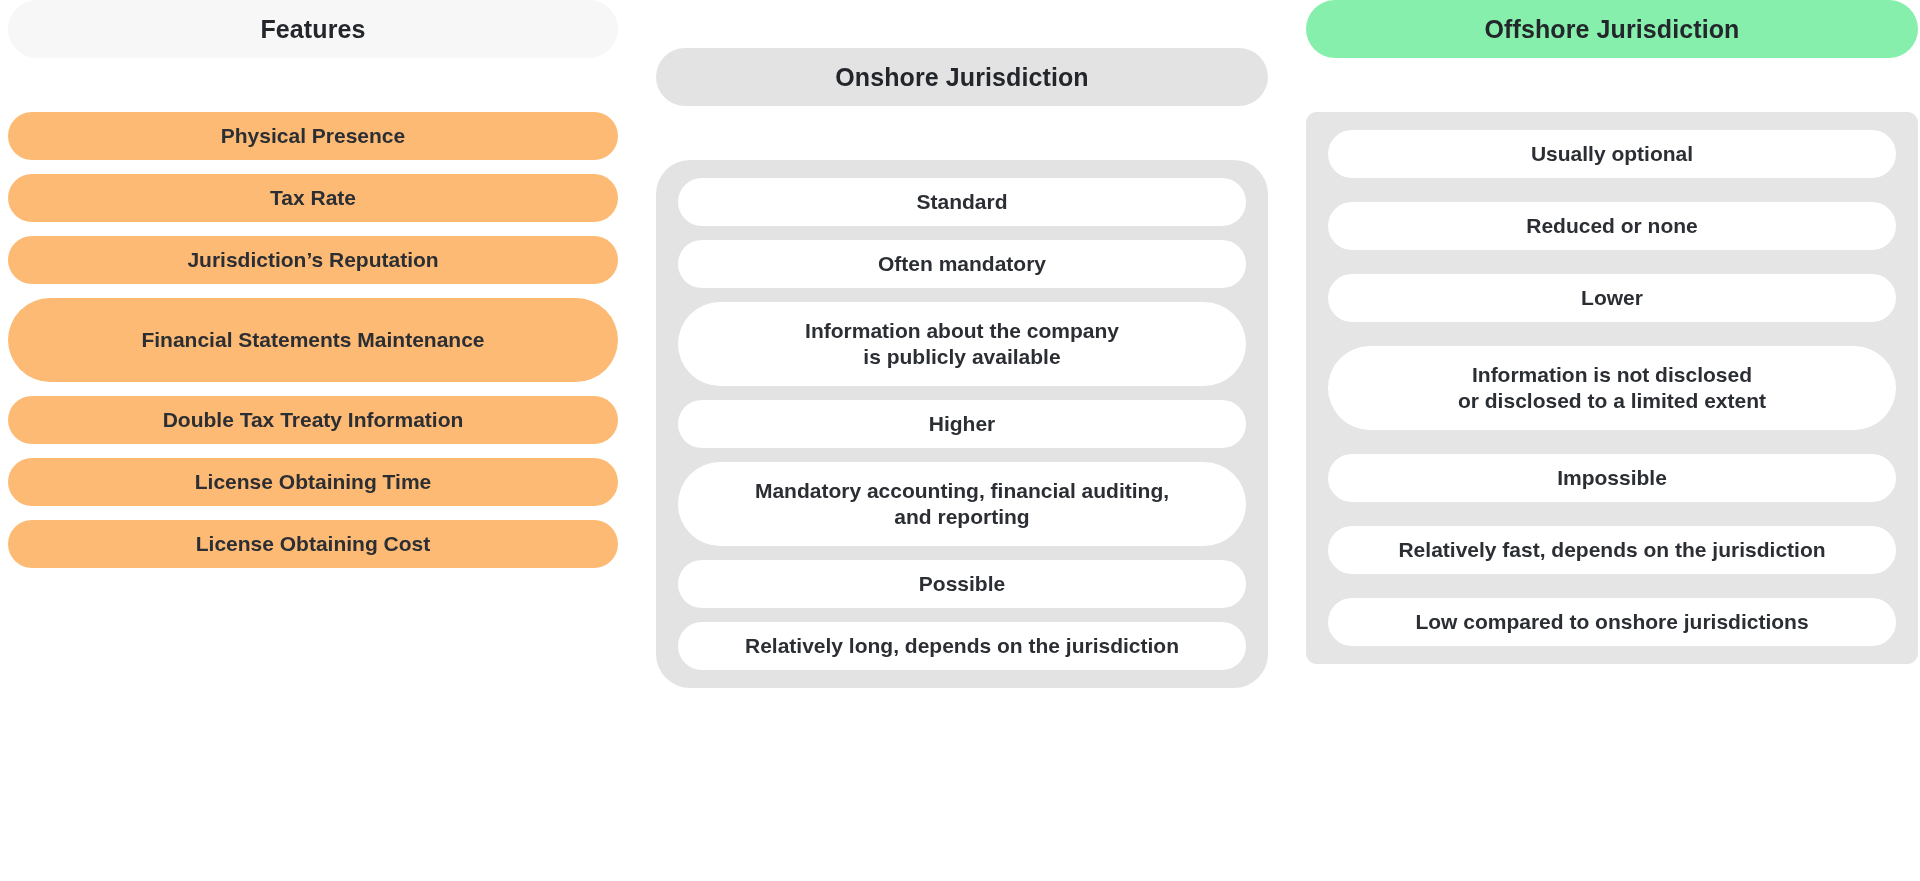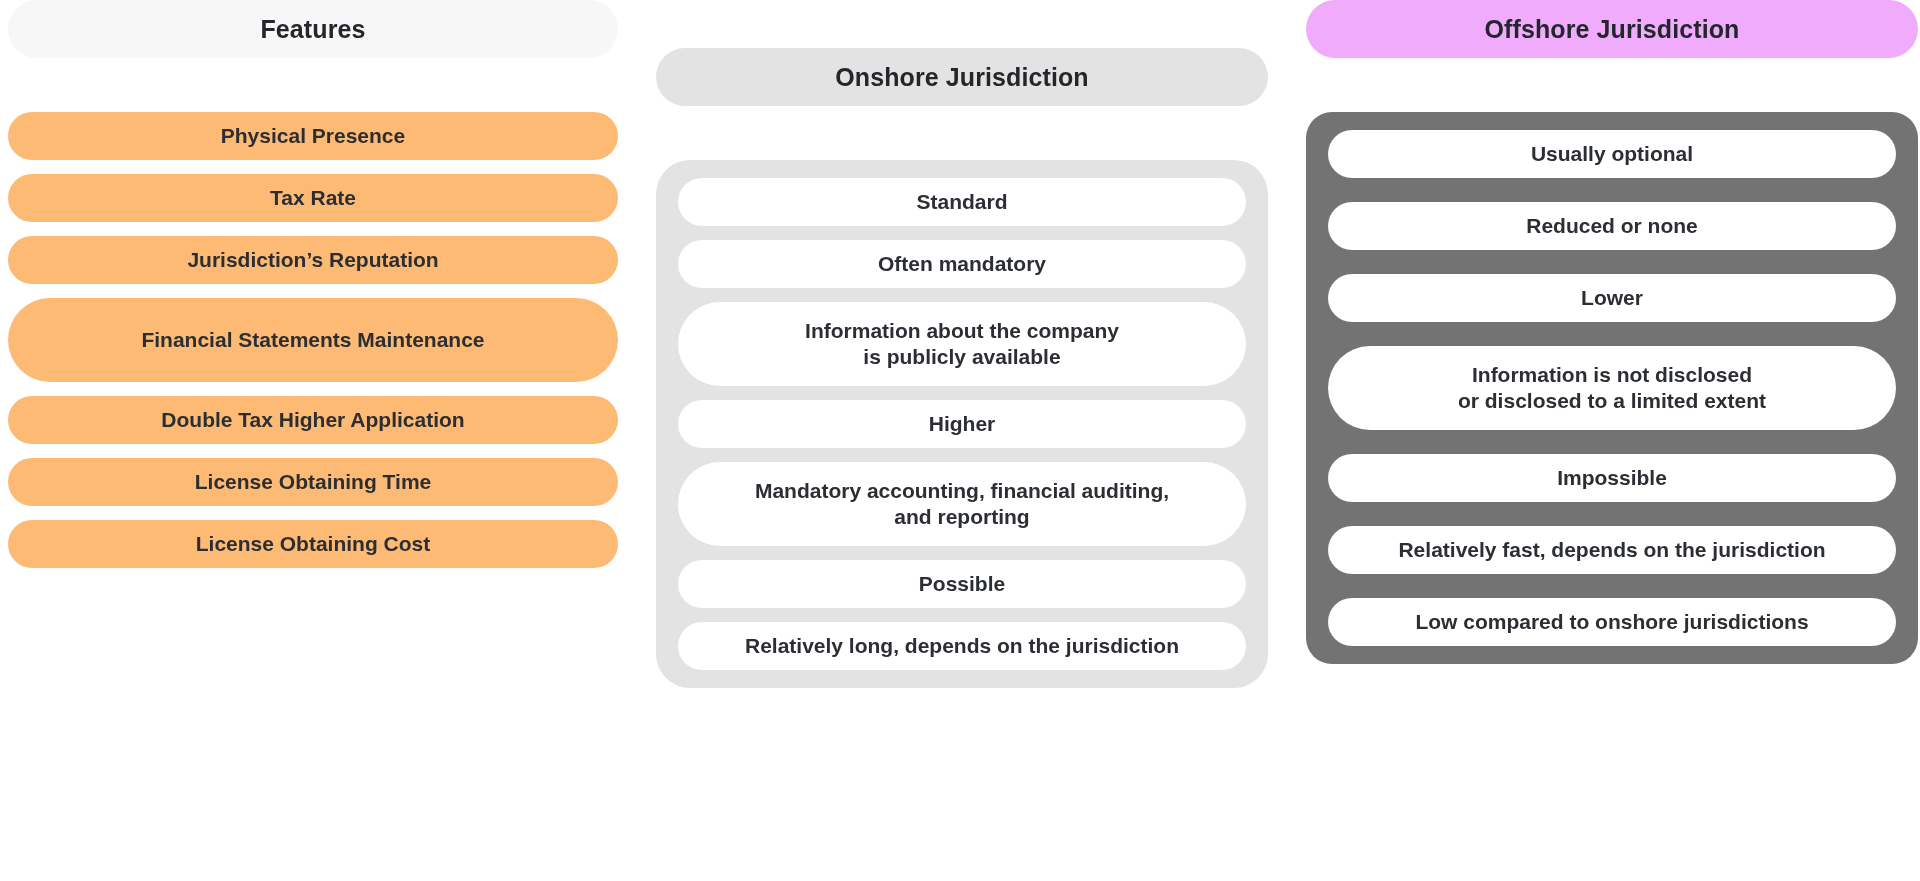--- a/index.html
+++ b/index.html
@@ -42,37 +42,37 @@
     align-items: center;
     justify-content: center;
     font-size: 25px;
     font-weight: bold;
     color: #23262b;
     letter-spacing: 0.1px;
     margin-bottom: 54px;
   }
   .header-features { background: #f7f7f8; }
   .header-onshore  { background: #e3e3e3; }
-  .header-offshore { background: #f0abfc; }
+  .header-offshore { background: #86efac; }
 
   
   .col-body {
     display: flex;
     flex-direction: column;
     gap: 14px;
   }
   .body-features { background: transparent; padding: 0; }
   .body-onshore {
     background: #e3e3e3;
     border-radius: 34px;
     padding: 18px 22px;
   }
   .body-offshore {
-    background: #737373;
-    border-radius: 26px;
+    background: #e5e5e5;
+    border-radius: 11px;
     padding: 18px 22px;
     gap: 24px;
   }
 
   
   .cell {
     border-radius: 999px;
     display: flex;
     align-items: center;
     justify-content: center;
@@ -115,21 +115,21 @@
               <span class="cell-line">Jurisdiction’s Reputation</span>
             </div>
           </div>
           <div class="cell cell-feature h2">
             <div>
               <span class="cell-line">Financial Statements Maintenance</span>
             </div>
           </div>
           <div class="cell cell-feature h1">
             <div>
-              <span class="cell-line">Double Tax Higher Application</span>
+              <span class="cell-line">Double Tax Treaty Information</span>
             </div>
           </div>
           <div class="cell cell-feature h1">
             <div>
               <span class="cell-line">License Obtaining Time</span>
             </div>
           </div>
           <div class="cell cell-feature h1">
             <div>
               <span class="cell-line">License Obtaining Cost</span>

